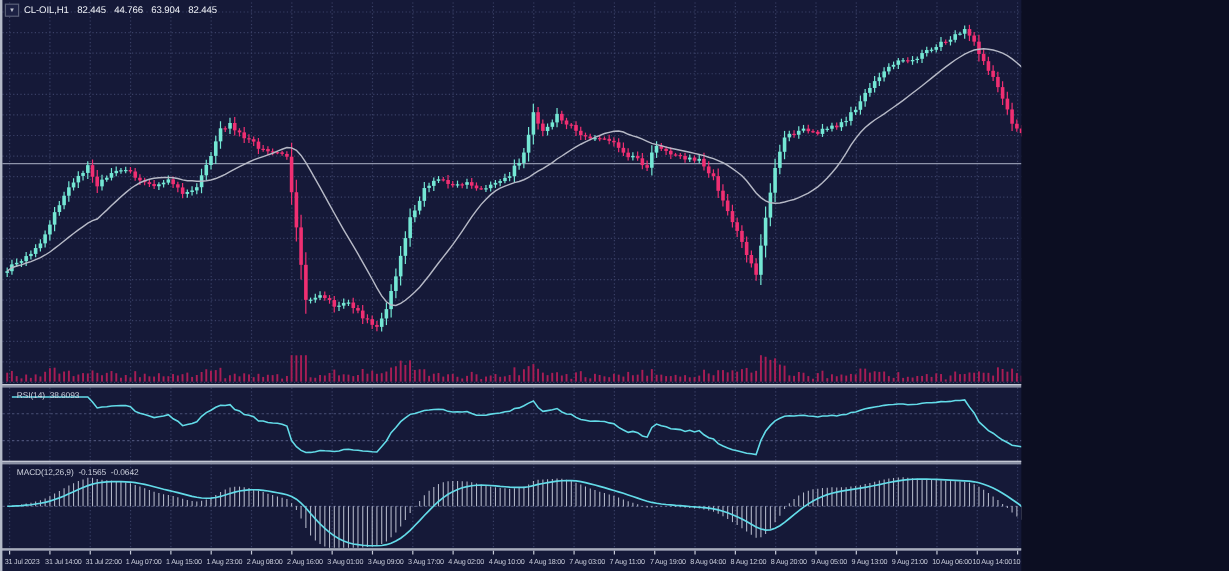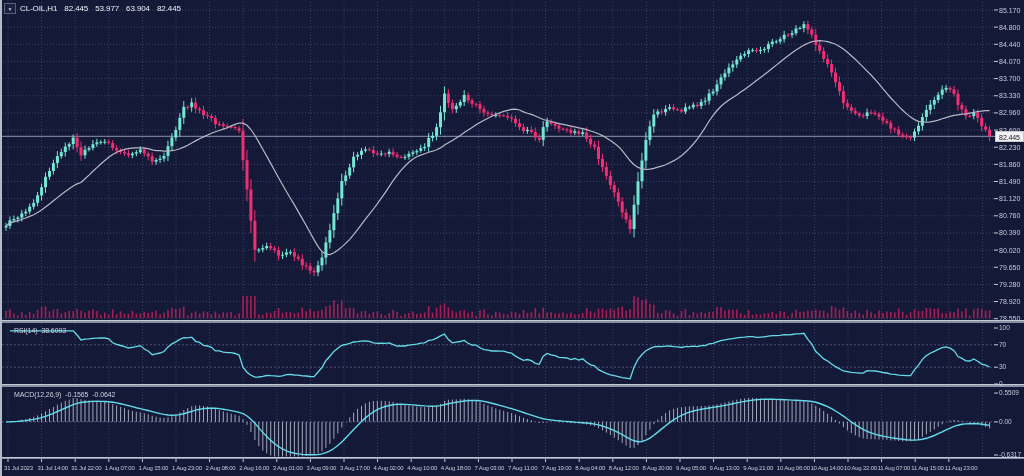--- a/index.html
+++ b/index.html
@@ -1,16 +1,16 @@
 <!DOCTYPE html>
 <html><head>
 <meta charset="utf-8">
 <style>
   html,body{margin:0;padding:0;background:#0c0e22;}
-  #chart-window{position:relative;width:1024px;height:476px;background:#151938;overflow:hidden;
+  #chart-window{position:relative;width:851px;height:476px;background:#151938;overflow:hidden;
     font-family:"Liberation Sans",sans-serif;}
   #chart-canvas{position:absolute;left:0;top:0;}
   .overlay{position:absolute;color:#eef0f6;font-size:8px;line-height:10px;white-space:nowrap;
     letter-spacing:-0.1px;}
   #title-bar{left:4px;top:3px;display:flex;align-items:center;gap:4px;}
   #symbol-dropdown{width:10px;height:9px;border:1px solid #5a6078;display:flex;align-items:center;
     justify-content:center;color:#c0c4d0;font-size:5px;background:#1c2144;cursor:pointer;}
   #title-bar .val{margin-left:3px;}
   #rsi-label{left:14px;top:326px;color:#cdd1dd;font-size:7px;}
   #macd-label{left:14px;top:390px;color:#cdd1dd;font-size:7px;}
@@ -1225,21 +1225,21 @@
         <text x="944.8000000000001" y="470" font-size="6" letter-spacing="-0.2" fill="#c6cad8">11 Aug 23:00</text>
       </g>
     </svg>
 
   <div id="title-bar" class="overlay">
     <div id="symbol-dropdown">
       <span>▼</span>
     </div>
     <span>CL-OIL,H1</span>
     <span class="val">82.445</span>
-    <span class="val">53.977</span>
+    <span class="val">44.766</span>
     <span class="val">63.904</span>
     <span class="val">82.445</span>
   </div>
 
   <div id="rsi-label" class="overlay">
     <span>RSI(14)</span><span>38.6093</span>
   </div>
 
   <div id="macd-label" class="overlay">
     <span>MACD(12,26,9)</span><span>-0.1565</span><span>-0.0642</span>

